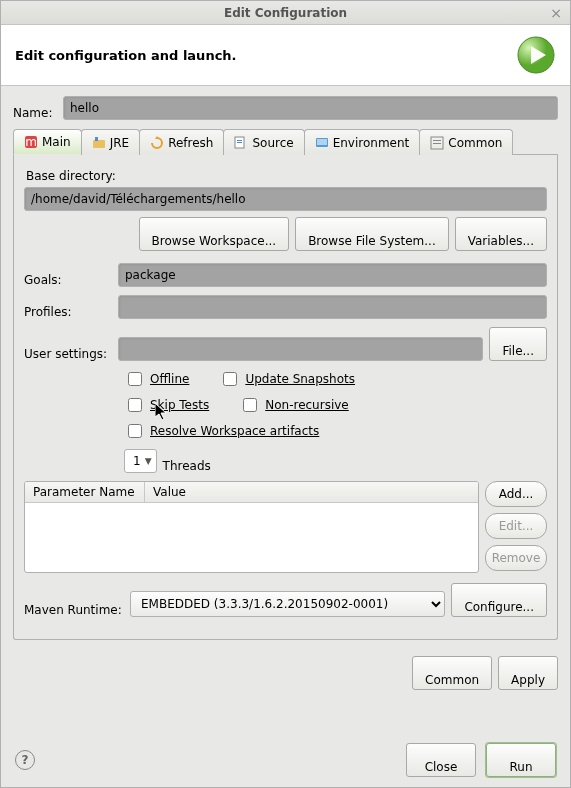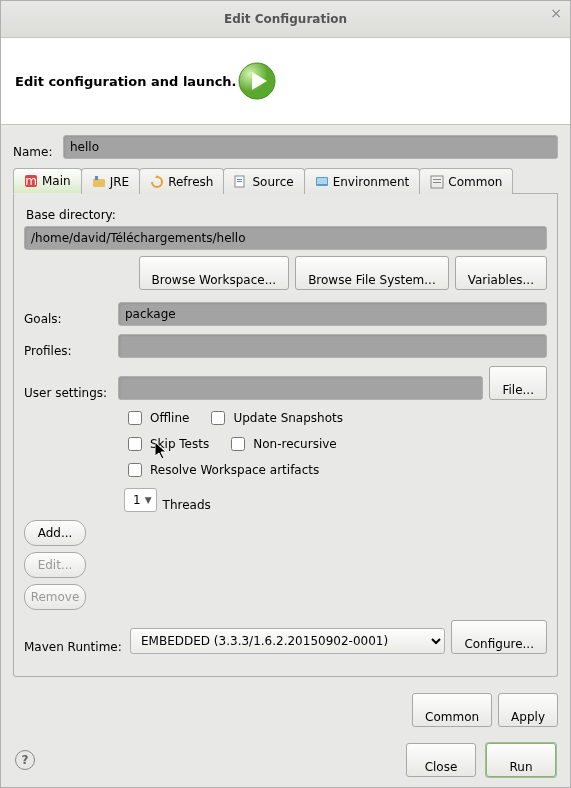--- a/index.html
+++ b/index.html
@@ -1,21 +1,21 @@
 <!DOCTYPE html>
 <html><head>
 <meta charset="utf-8">
 <style>
 * { box-sizing: border-box; font-family: "DejaVu Sans", "Liberation Sans", Arial, sans-serif; font-size: 12px; }
 body { margin: 0; padding: 0; background: #e0e0e0; width: 571px; height: 788px; overflow: hidden; }
 .window { width: 571px; height: 788px; background: #e8e8e6; border: 1px solid #b0b0b0; display: flex; flex-direction: column; }
-.titlebar { height: 37px; background: linear-gradient(#e8e8e6, #dcdcd8); border-bottom: 1px solid #c4c4c0; display: flex; align-items: center; justify-content: center; position: relative; }
+.titlebar { height: 24px; background: linear-gradient(#e8e8e6, #dcdcd8); border-bottom: 1px solid #c4c4c0; display: flex; align-items: center; justify-content: center; position: relative; }
 .titlebar-text { color: #555; font-weight: bold; font-size: 12px; }
 .close-x { position: absolute; right: 8px; top: 4px; color: #888; cursor: pointer; font-size: 14px; }
-.header { padding: 23px 14px; background: #fff; border-bottom: 1px solid #c4c4c0; display: flex; align-items: center; }
+.header { padding: 10px 14px; background: #fff; border-bottom: 1px solid #c4c4c0; display: flex; align-items: center; justify-content: space-between; }
 .header-text { font-weight: bold; font-size: 13px; }
 .run-icon { width: 40px; height: 40px; }
 .content { flex: 1; padding: 10px 12px; background: #e8e8e6; overflow: auto; }
 .row { display: flex; align-items: flex-end; margin-bottom: 8px; gap: 6px; }
 .label { width: 88px; }
 .label-long { width: 120px; }
 input[type="text"] {
   flex: 1; height: 24px; padding: 2px 6px; border: 1px solid #b0b0b0;
   border-radius: 3px; background: #a3a3a3; font-size: 12px;
   box-shadow: inset 1px 1px 2px rgba(0,0,0,0.08);
@@ -32,21 +32,21 @@
 .tab-content { border: 1px solid #b0b0b0; border-top: none; padding: 10px 10px 14px 10px; border-radius: 0 0 3px 3px; }
 .group-label { margin: 4px 0 4px 2px; }
 .btn {
   height: 26px; padding: 16px 12px; border: 1px solid #a8a8a4;
   border-radius: 3px; background: linear-gradient(#fdfdfd, #e8e8e4);
   cursor: pointer; font-size: 12px;
 }
 .btn.default { box-shadow: 0 0 0 1px #9fbf8f; border-color: #8faf7f; }
 .btn[disabled] { color: #999; cursor: default; }
 .btn-row { display: flex; justify-content: flex-end; gap: 6px; margin-top: 6px; }
-.checkbox-row { display: flex; flex-wrap: wrap; gap: 12px 18px; margin-left: 100px; margin-bottom: 6px; }
+.checkbox-row { display: flex; flex-wrap: wrap; gap: 12px 30px; margin-left: 100px; margin-bottom: 6px; text-decoration: underline; }
 .cb { display: flex; align-items: center; gap: 5px; }
 .cb input { width: 14px; height: 14px; }
 .spinner {
   display: inline-flex; align-items: center; border: 1px solid #b0b0b0;
   border-radius: 3px; background: #fff; height: 24px; padding: 0 4px 0 8px;
 }
 .spinner .arrow { font-size: 9px; color: #555; margin-left: 4px; }
 .table-area { display: flex; gap: 6px; margin-top: 8px; }
 .table {
   flex: 1; border: 1px solid #b0b0b0; border-radius: 3px; background: #fff;
@@ -197,20 +197,26 @@
 
       <div class="row" style="margin-left:100px; margin-top:8px;">
         <span class="spinner">
           <span>1</span>
           <span class="arrow">▼</span>
         </span>
         <span>Threads</span>
       </div>
 
       <div class="table-area">
+        <div class="table">
+          <div class="thead">
+            <div class="th">Parameter Name</div>
+            <div class="th">Value</div>
+          </div>
+        </div>
         <div class="side-btns">
           <button class="btn">Add...</button>
           <button class="btn" disabled="">Edit...</button>
           <button class="btn" disabled="">Remove</button>
         </div>
       </div>
 
       <div class="row" style="margin-top:10px;">
         <span class="label-long" style="width:100px;">Maven Runtime:</span>
         <select class="runtime">

